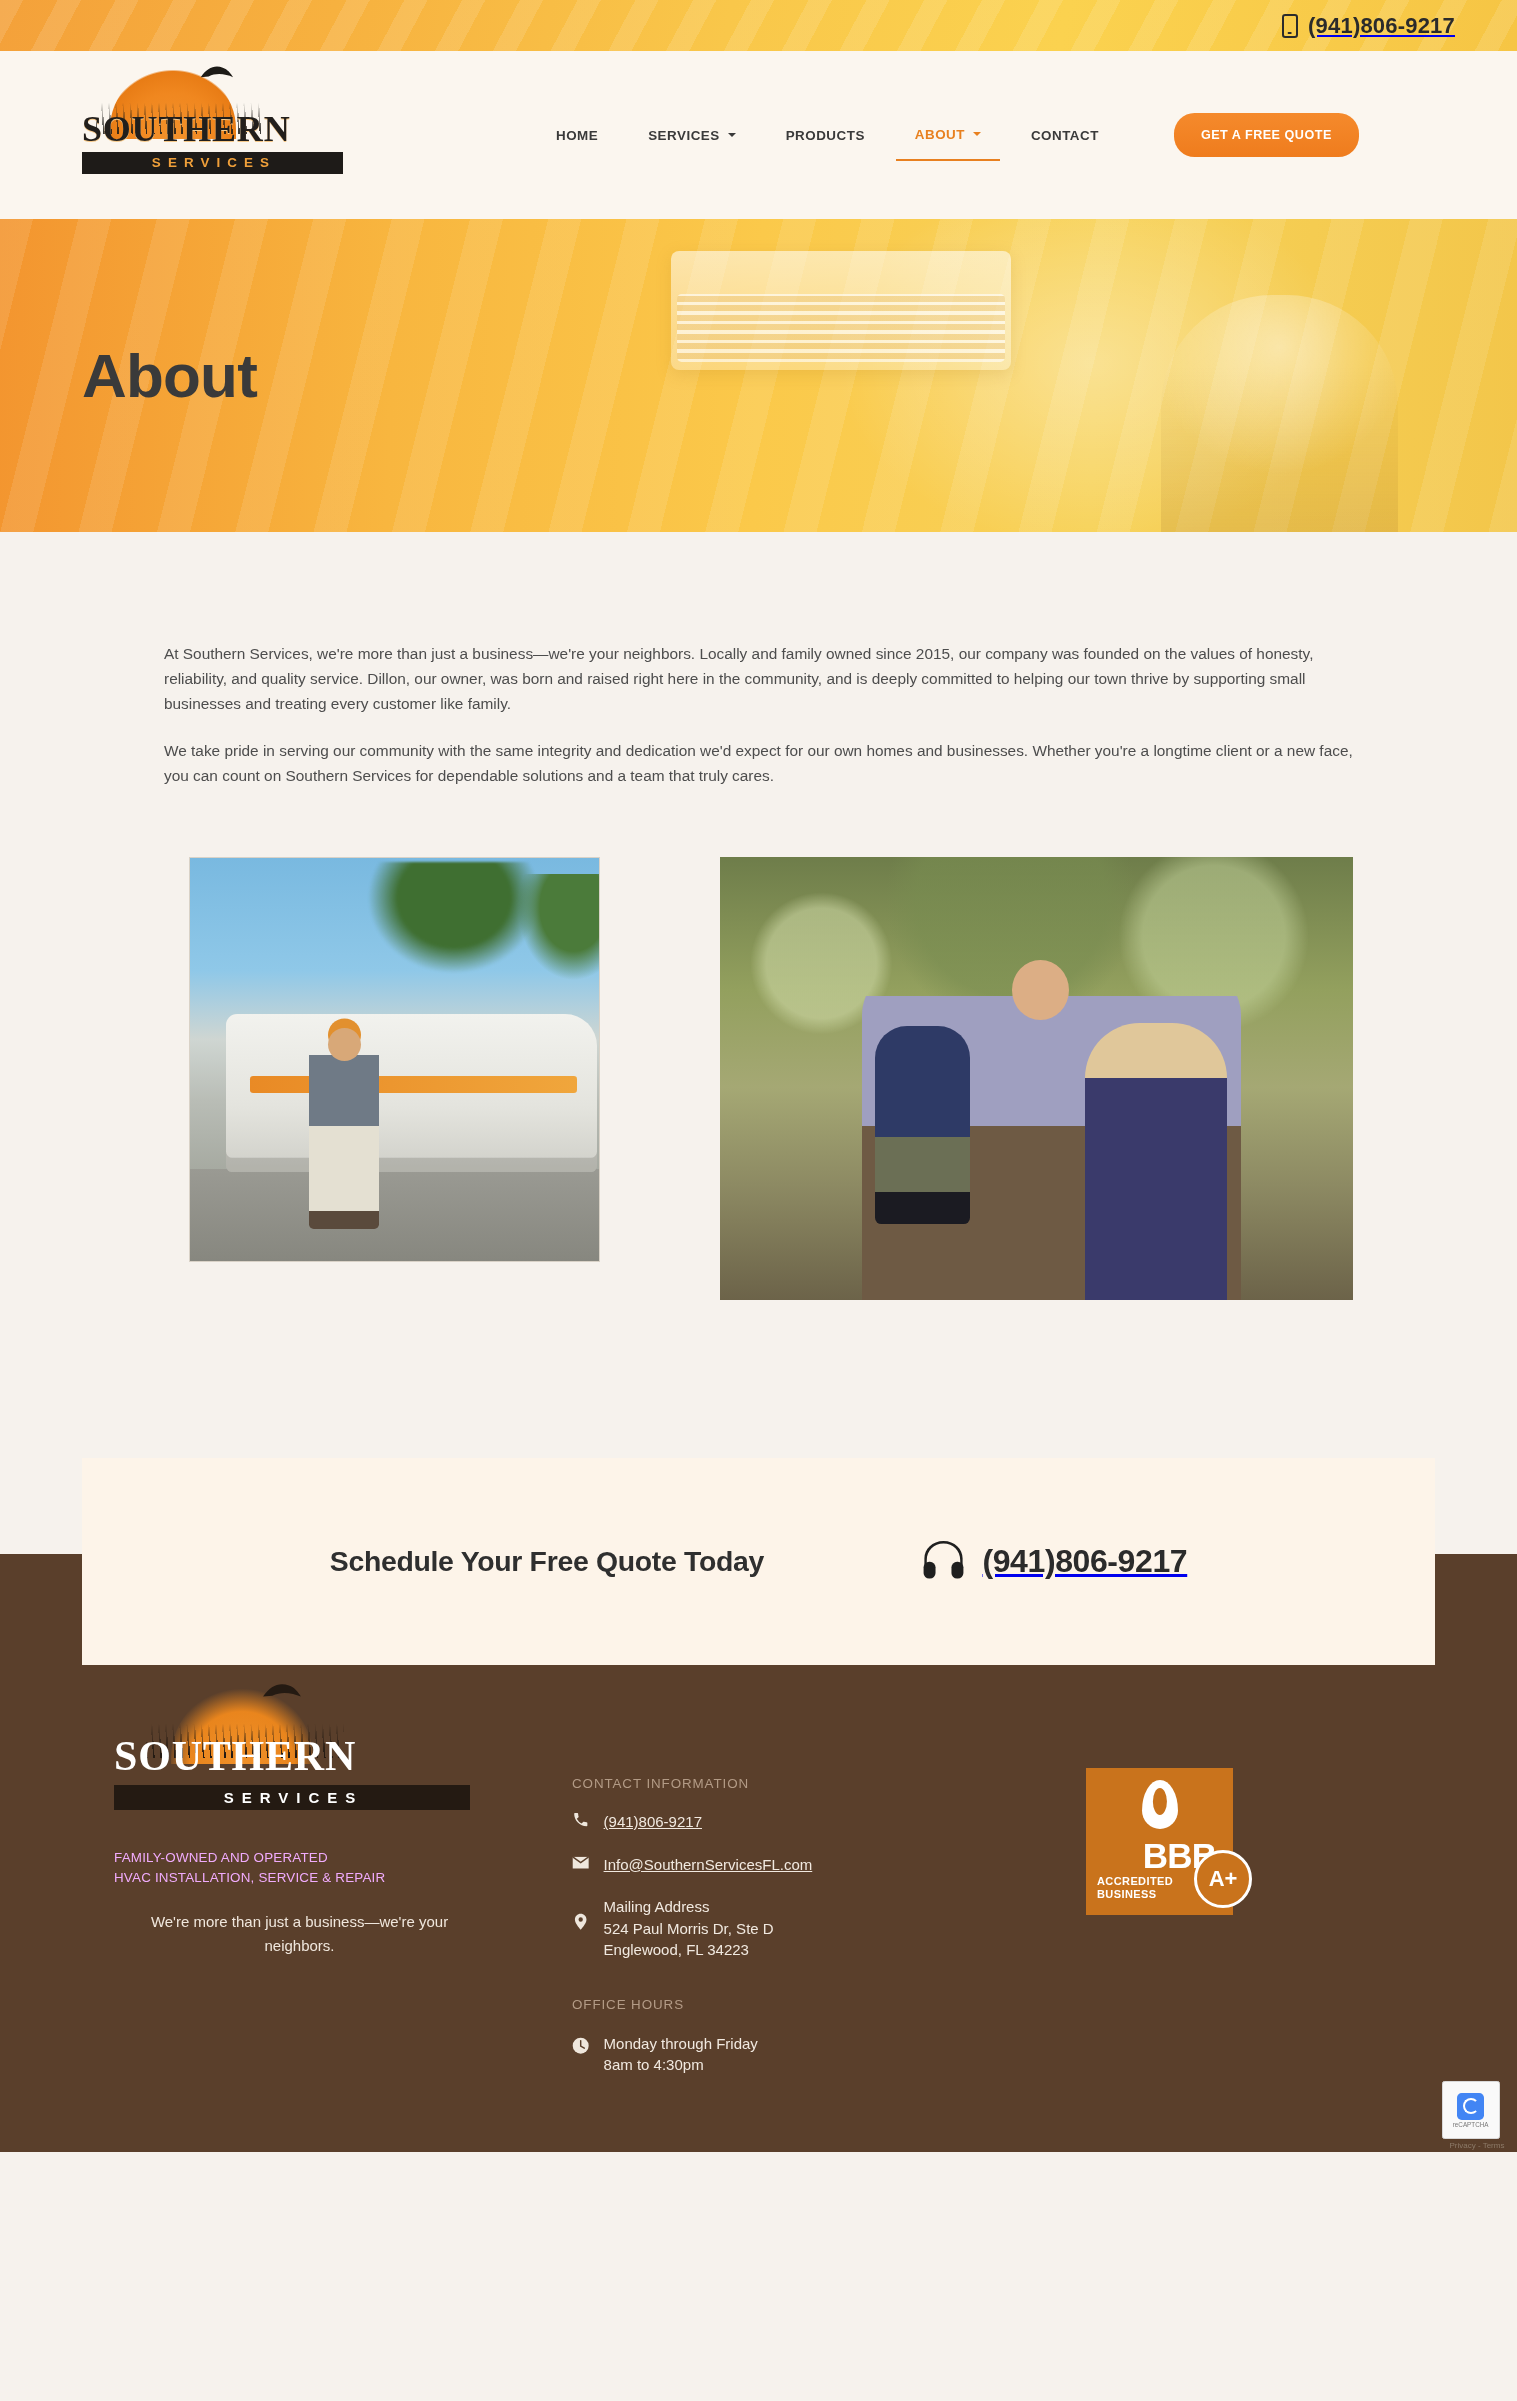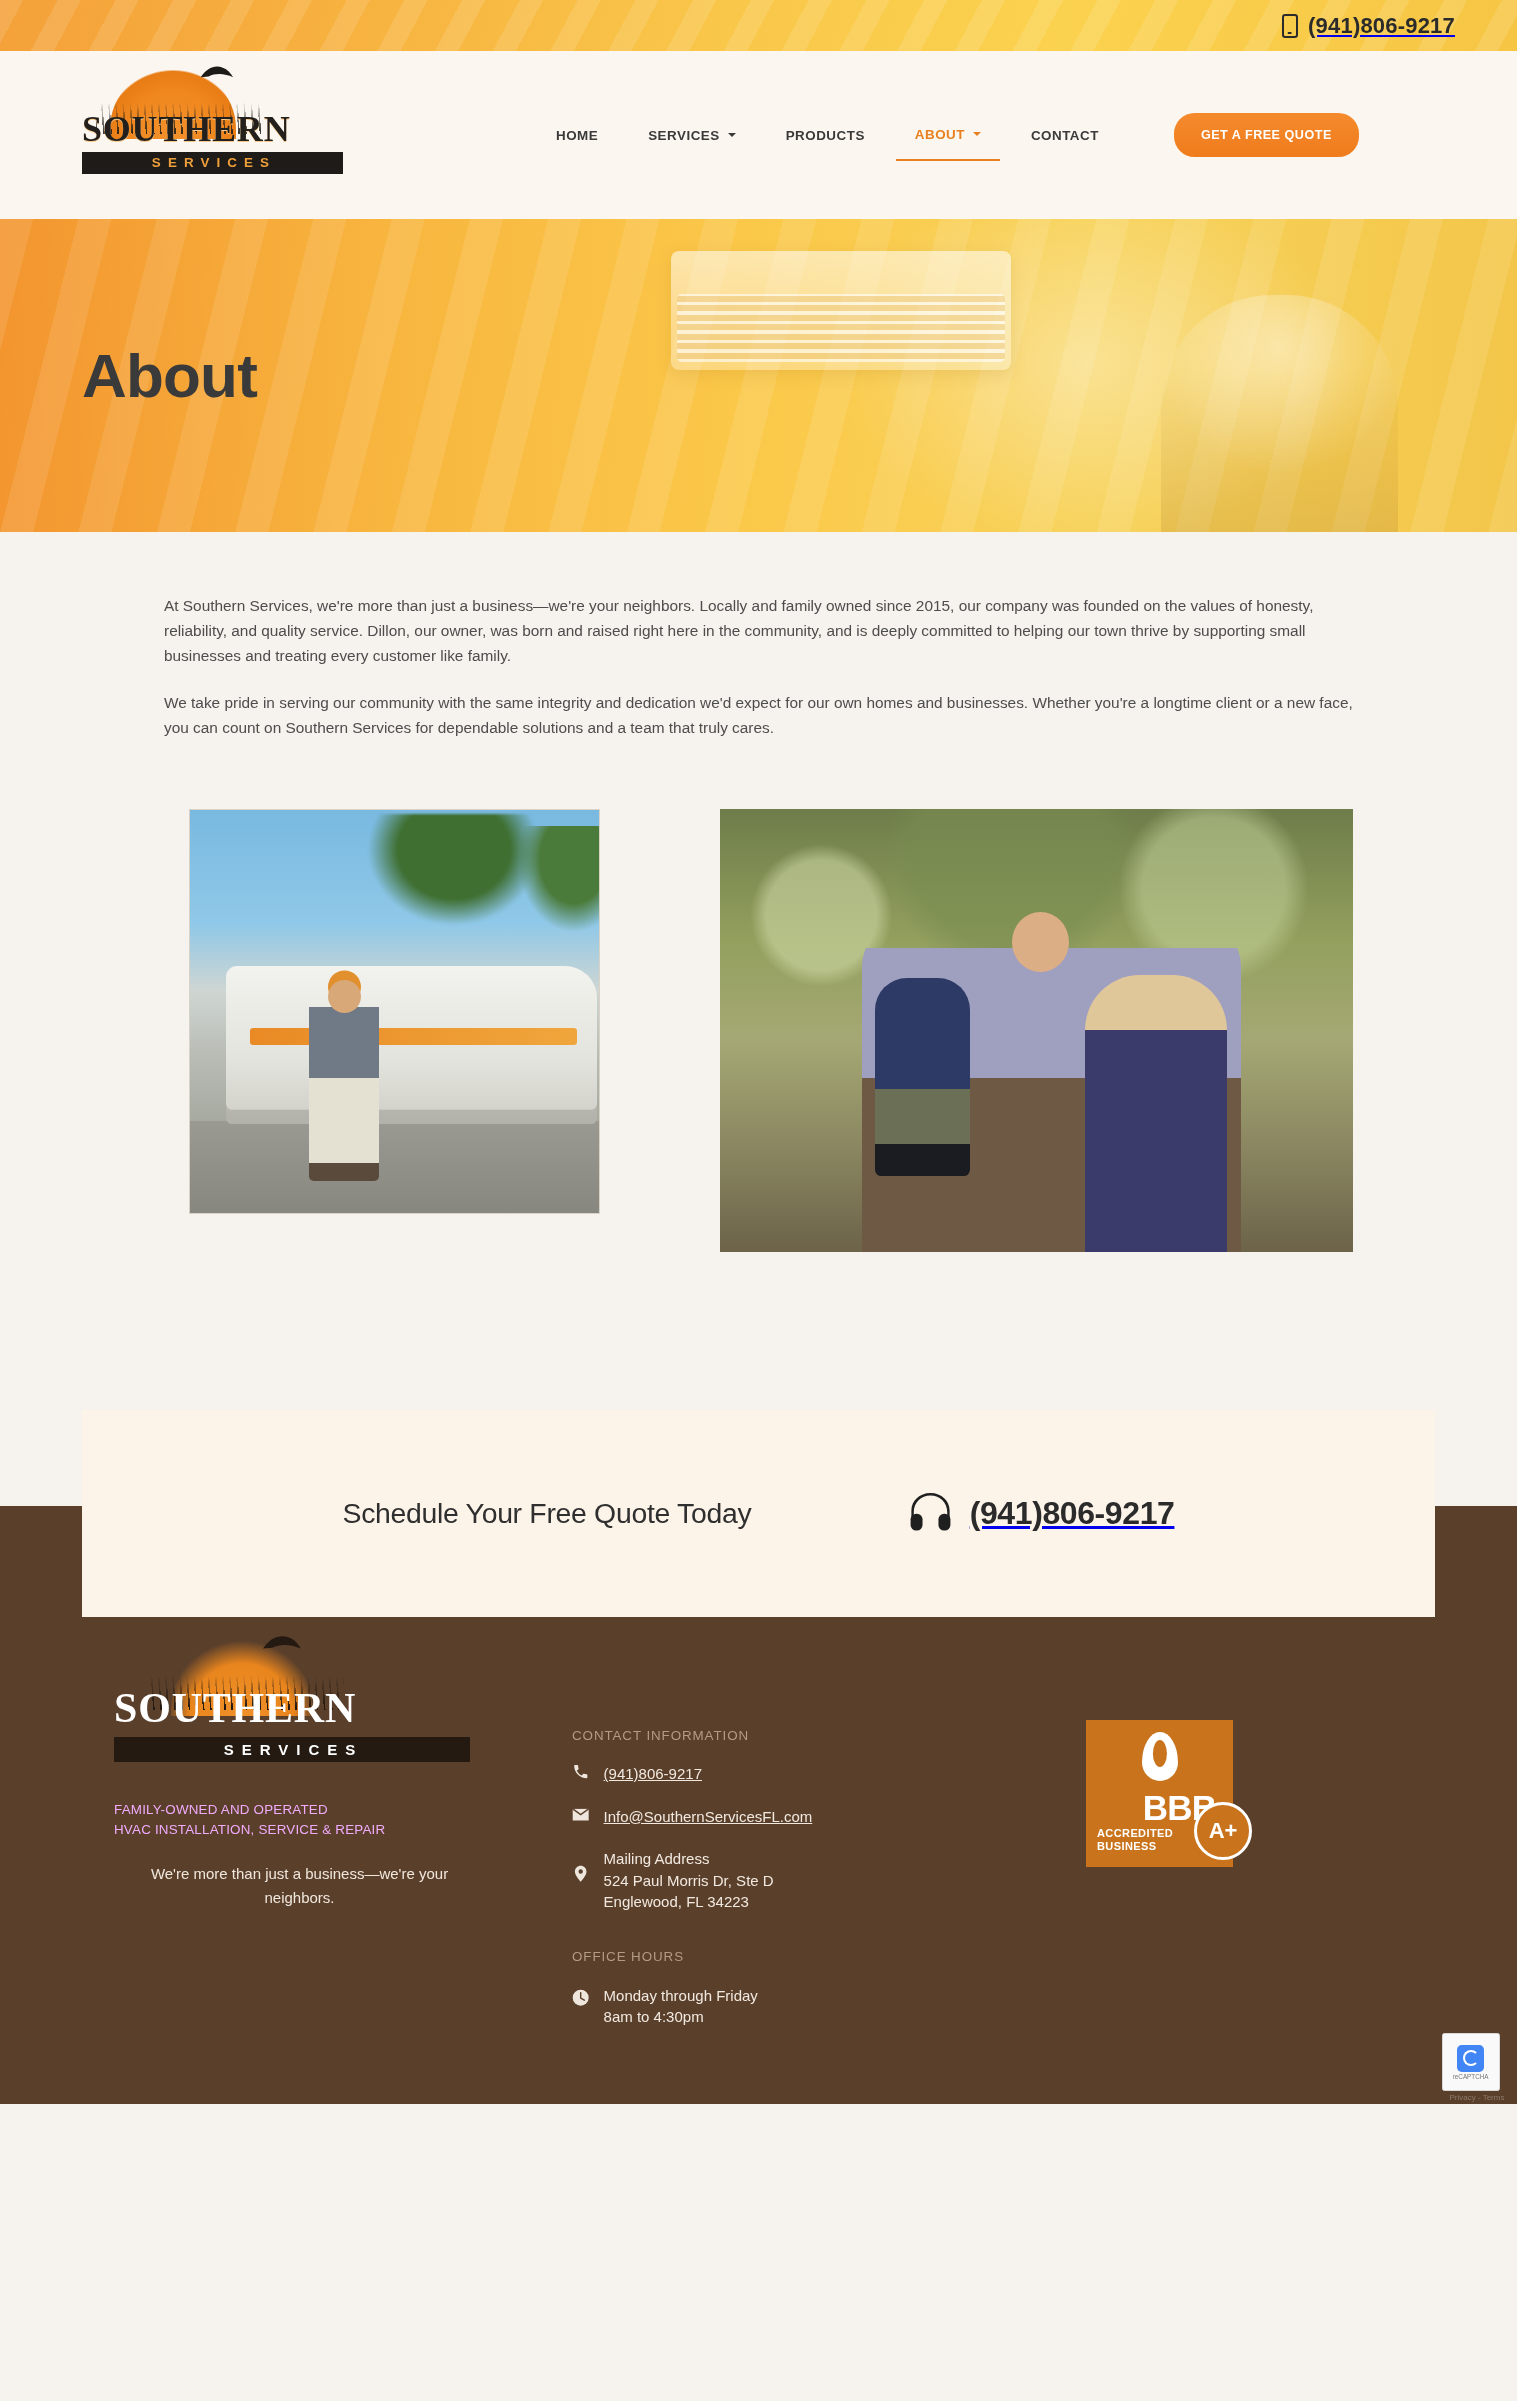--- a/index.html
+++ b/index.html
@@ -118,21 +118,21 @@
                 linear-gradient(180deg, rgba(255,255,255,0) 30%, rgba(160,110,40,.18) 100%);
     border-radius: 111px 111px 0 0;
   }
   .hero-title {
     position:relative; z-index:3;
     margin-left: 82px;
     font-size: 62px; font-weight: 800; color:#3a3a3a; letter-spacing:-0.8px;
   }
 
   
-  .content { background:#f6f2ed; padding: 62px 0 0; }
+  .content { background:#f6f2ed; padding: 62px 0 0; margin-top: 48px; }
   .wrap { width: 1353px; margin: 0 auto; padding: 0 82px; }
   .para {
     font-size: 15.4px; line-height: 1.62; color:#4d4d4d; max-width: 1312px;
   }
   .para + .para { margin-top: 22px; }
 
   .photos { display:flex; gap: 120px; margin-top: 68px; padding-left: 25px; }
   .photo1 { width: 427px; height: 405px; border:0.8px solid #d9d2c7; position:relative; overflow:hidden;
     background: linear-gradient(180deg,#79b9e0 0%, #8fc8e8 28%, #cfd6d2 45%, #b9bdb6 60%, #8e9186 100%); }
   .photo1 .palm{ position:absolute; top:4.7px; left:169px; width:190px; height:119px;
@@ -167,21 +167,21 @@
   .photo2 .mom{ position:absolute; right:126px; bottom:0; width:142px; height:277px;
     background: linear-gradient(180deg,#e0c79a 0 55px, #3a3a6b 55px 277px); border-radius:55px 55px 0 0;}
 
   
   .cta-outer { position:relative; margin-top: 158px; height: 207px; }
   .cta-outer .brown-half{ position:absolute; left:0; right:0; bottom:0; height:111px; background:#5a3f2b; }
   .cta-card {
     position:absolute; left:82px; right:82px; top:0; height: 207px;
     background:#fdf4e9; display:flex; align-items:center; justify-content:center; gap:158px;
   }
-  .cta-title { font-size: 28.4px; font-weight: 400; color:#2f2f2f; letter-spacing:-0.3px; }
+  .cta-title { font-size: 28.4px; font-weight: 700; color:#2f2f2f; letter-spacing:-0.3px; }
   .cta-phone { display:flex; align-items:center; gap:17.4px; }
   .cta-phone .num { font-size: 32px; font-weight: 700; color:#2b2b2b; letter-spacing:-0.4px; }
 
   
   .footer { background:#5a3f2b; padding: 51px 82px 0; color:#efe7dd; position:relative; }
   .footer-cols { display:flex; }
   .fcol-1 { width: 490px; padding-left: 32px; }
   .flogo { position: relative; width: 371px; }
   .flogo-sun{
     position:absolute; left: 57px; top: -28.4px; width: 142px; height: 77px;

